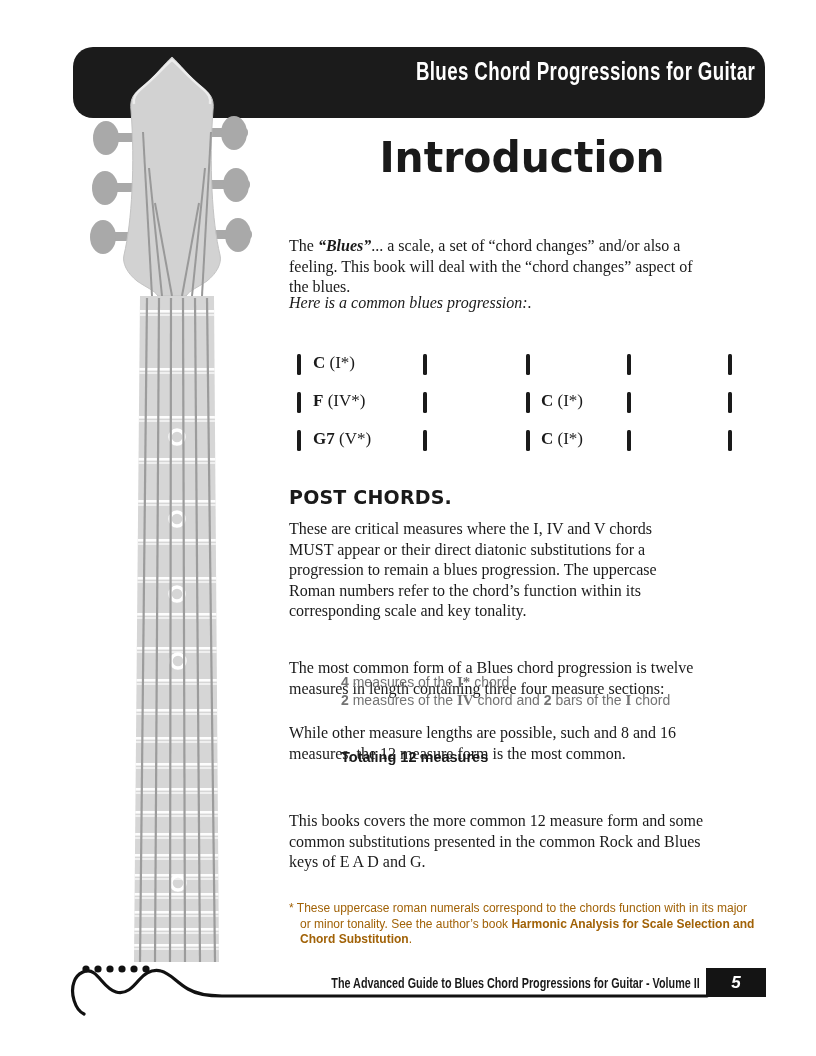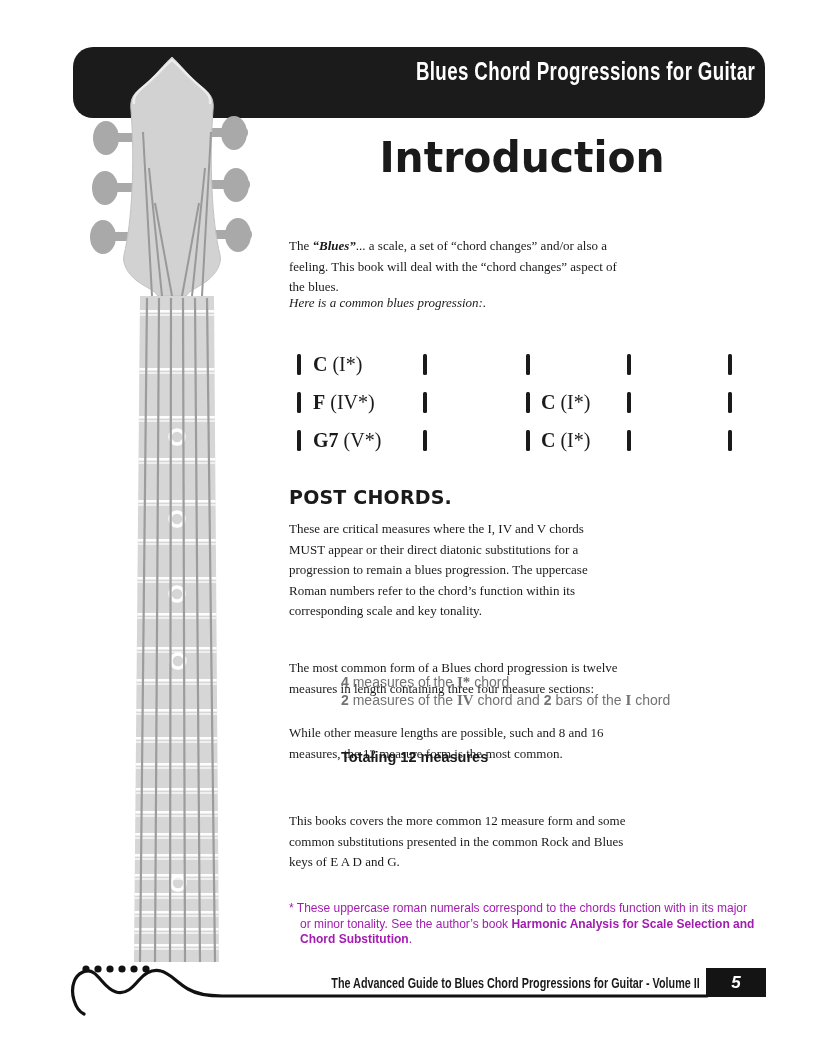--- a/index.html
+++ b/index.html
@@ -21,31 +21,31 @@
   
   .guitar-svg{position:absolute;left:0;top:0;z-index:2;}
   
   .page-title{
     position:absolute;left:289px;top:132px;width:466px;text-align:center;z-index:3;
     font:700 43px/50px "DejaVu Sans",sans-serif;letter-spacing:0;
     transform:scaleX(.95);transform-origin:50% 50%;
   }
   .para{
     position:absolute;left:289px;width:472px;z-index:3;
-    font-size:13px;line-height:20.6px;white-space:pre-line;
+    font-size:16px;line-height:20.6px;white-space:pre-line;
   }
   .p-intro1{top:236px;}
   .p-intro2{top:293px;font-style:italic;}
   .em-bi{font-weight:700;font-style:italic;}
   
   .chart{position:absolute;left:289px;top:352px;width:466px;z-index:3;}
   .chart-row{position:relative;height:26px;margin-bottom:12px;}
   .barline{position:absolute;top:2px;width:4px;height:21px;background:#1a1a1a;border-radius:1.5px;}
   .bl-0{left:8px;}  .bl-1{left:134px;} .bl-2{left:237px;} .bl-3{left:338px;} .bl-4{left:439px;}
-  .chord{position:absolute;top:1px;font-size:20px;white-space:nowrap;}
+  .chord{position:absolute;top:1px;font-size:17px;white-space:nowrap;}
   .chord .name{font-weight:700;}
   .chord.m0{left:24px;} .chord.m2{left:252px;}
   
   .section-heading{
     position:absolute;left:289px;top:485px;z-index:3;
     font:800 19px/24px "DejaVu Sans",sans-serif;letter-spacing:.2px;
   }
   .p-post1{top:519px;}
   .p-post2{top:658px;}
   .measure-list{
@@ -53,21 +53,21 @@
     font:14px/17.5px "Liberation Sans",sans-serif;color:#737373;
   }
   .measure-list .num{font-weight:700;}
   .measure-list .roman{font-family:"Liberation Serif",serif;font-weight:700;font-size:15px;}
   .total-line{position:absolute;left:341px;top:748px;z-index:3;font:700 14.5px/18px "Liberation Sans",sans-serif;}
   .p-post3{top:723px;}
   .p-post4{top:811px;}
   
   .footnote{
     position:absolute;left:289px;top:901px;width:482px;z-index:3;
-    font:12px/15.6px "Liberation Sans",sans-serif;color:#a21caf;
+    font:12px/15.6px "Liberation Sans",sans-serif;color:#a16207;
     white-space:pre-line;padding-left:11px;text-indent:-11px;box-sizing:border-box;
   }
   .footnote .fn-bold{font-weight:700;}
   
   .footer-svg{position:absolute;left:0;top:0;z-index:2;}
   .footer-title{
     position:absolute;right:116px;top:974px;z-index:3;white-space:nowrap;
     font:700 15px/18px "Liberation Sans",sans-serif;
     transform:scaleX(.72);transform-origin:100% 50%;
   }

